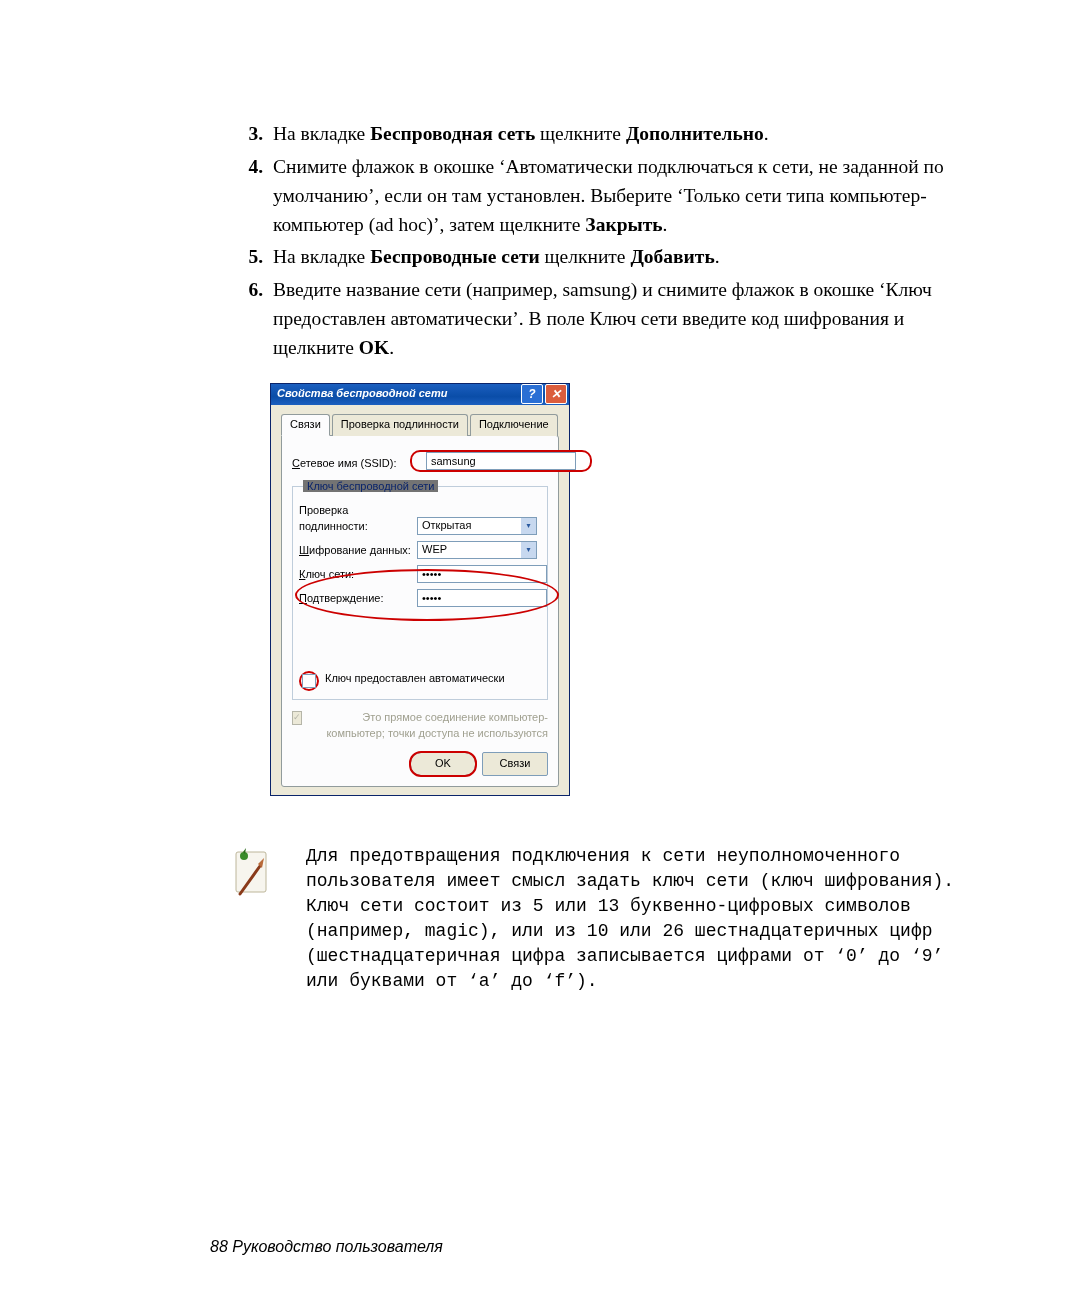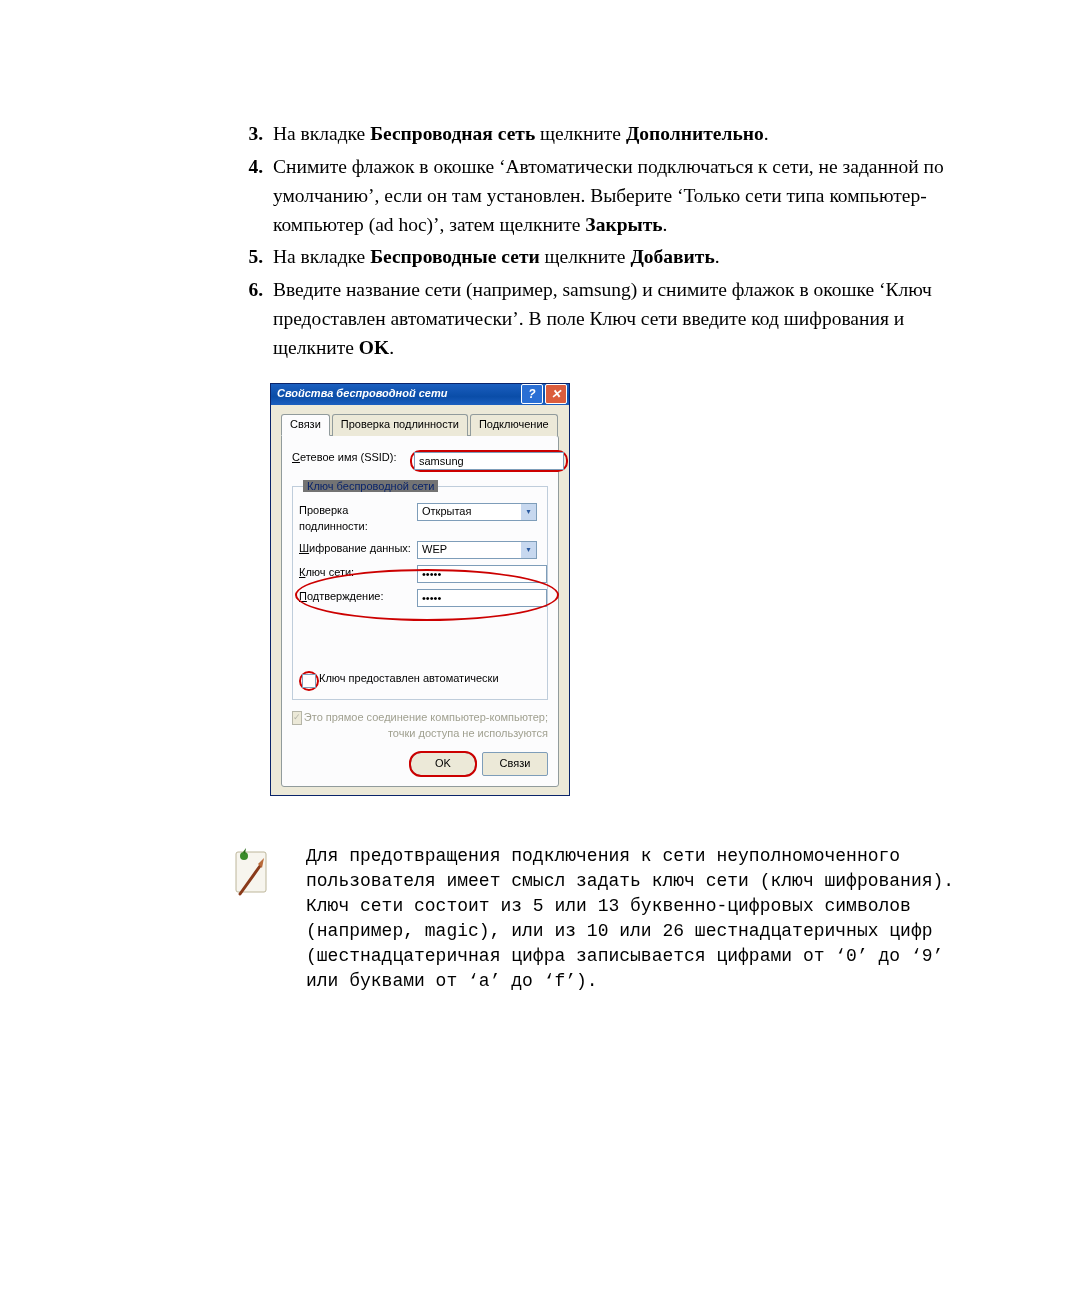--- a/index.html
+++ b/index.html
@@ -19,31 +19,31 @@
   .dialog{width:298px;margin-left:160px;margin-top:20px;border:1px solid #0a246a;font-family:Tahoma,Arial,sans-serif;font-size:11px;color:#000;}
   .titlebar{height:21px;background:linear-gradient(#1b5fbf,#0a4da8 60%,#1b5fbf);color:#fff;display:flex;align-items:center;padding-left:6px;font-weight:bold;font-style:italic;}
   .titlebar .spacer{flex:1;}
   .tb-btn{width:20px;height:18px;margin-right:2px;border:1px solid #fff;background:#db5d3d;border-radius:2px;display:flex;align-items:center;justify-content:center;color:#fff;font-size:12px;font-weight:bold;line-height:1;}
   .tb-help{background:#2a6fd4;}
   .dlg-body{background:#ece9d8;padding:8px 10px 8px 10px;}
   .tabs{display:flex;gap:2px;margin-bottom:0;position:relative;top:1px;}
   .tab{border:1px solid #919b9c;border-bottom:none;background:#ece9d8;padding:2px 8px;border-radius:3px 3px 0 0;font-size:11px;}
   .tab.active{background:#fcfcfd;border-bottom:1px solid #fcfcfd;}
   .panel{border:1px solid #919b9c;background:#fcfcfd;padding:14px 10px 10px 10px;border-radius:0 3px 3px 3px;}
-  .row{display:flex;align-items:flex-start;margin-bottom:6px;}
+  .row{display:flex;align-items:flex-end;margin-bottom:6px;}
   .row-label{width:118px;flex-shrink:0;}
   .input{height:18px;flex:1;border:1px solid #7e9db9;background:#fff;font-size:11px;padding:0 4px;box-sizing:border-box;}
   .small-input{width:150px;flex:none;}
-  .circle-red{border:2px solid #c00;border-radius:10px;padding:0 2px;}
+  .circle-red{border:2px solid #c00;border-radius:10px;padding:0 14px;}
   .fieldset{border:1px solid #bfcddb;padding:10px 6px 8px 6px;margin-top:14px;margin-bottom:10px;}
   .legend{position:relative;top:-18px;left:4px;background:#737373;padding:0 4px;color:#0a246a;}
   .fieldset .inner{margin-top:-10px;}
   .select{height:18px;width:120px;border:1px solid #7e9db9;background:#fff;display:flex;align-items:center;justify-content:space-between;font-size:11px;padding-left:4px;box-sizing:border-box;}
   .sel-arrow{width:15px;height:100%;background:#c7d8ef;display:flex;align-items:center;justify-content:center;color:#2a5aa0;font-size:8px;}
-  .chk-row{display:flex;align-items:flex-start;margin-top:6px;}
+  .chk-row{display:flex;align-items:flex-start;gap:6px;margin-top:6px;}
   .chkbox{width:12px;height:12px;border:1px solid #7e9db9;background:#fff;margin-top:1px;display:flex;align-items:center;justify-content:center;font-size:9px;color:#3a6;}
   .chkbox.disabled{border-color:#b5b5a8;color:#b5b5a8;background:#ece9d8;}
   .dim{color:#a0a090;text-align:right;}
   .spinner{width:38px;height:20px;display:flex;}
   .spin-field{border:1px solid #7e9db9;background:#fff;width:20px;height:18px;padding-left:4px;display:flex;align-items:center;}
   .spin-btns{display:flex;flex-direction:column;}
   .spin-b{width:14px;height:9px;border:1px solid #7e9db9;background:#dbe4ef;font-size:6px;line-height:6px;text-align:center;color:#808080;}
   .btn-row{display:flex;justify-content:flex-end;gap:6px;margin-top:10px;}
   .btn{min-width:64px;height:22px;border:1px solid #7e9db9;background:#ece9d8;font-size:11px;display:flex;align-items:center;justify-content:center;border-radius:2px;}
   .btn.circled{outline:2px solid #c00;border-radius:11px;outline-offset:-1px;}
@@ -151,13 +151,14 @@
         <path d="M6 6 L12 0 L36 0 L36 40 L6 46 Z" fill="none"></path>
         <circle cx="14" cy="10" r="4" fill="#3a8a2a"></circle>
         <path d="M13 6 L16 2 L15 8 Z" fill="#2a6a1a"></path>
         <path d="M10 48 L30 20" stroke="#8a3a1a" stroke-width="3" stroke-linecap="round"></path>
         <path d="M28 18 L34 12 L32 22 Z" fill="#b86a3a"></path>
       </svg>
     </div>
     <div class="note-text">Для предотвращения подключения к сети неуполномоченного пользователя имеет смысл задать ключ сети (ключ шифрования). Ключ сети состоит из 5 или 13 буквенно-цифровых символов (например, magic), или из 10 или 26 шестнадцатеричных цифр (шестнадцатеричная цифра записывается цифрами от ‘0’ до ‘9’ или буквами от ‘a’ до ‘f’).</div>
   </div>
 
+  <div class="footer">88  Руководство пользователя</div>
 </div>
 
 </body></html>

